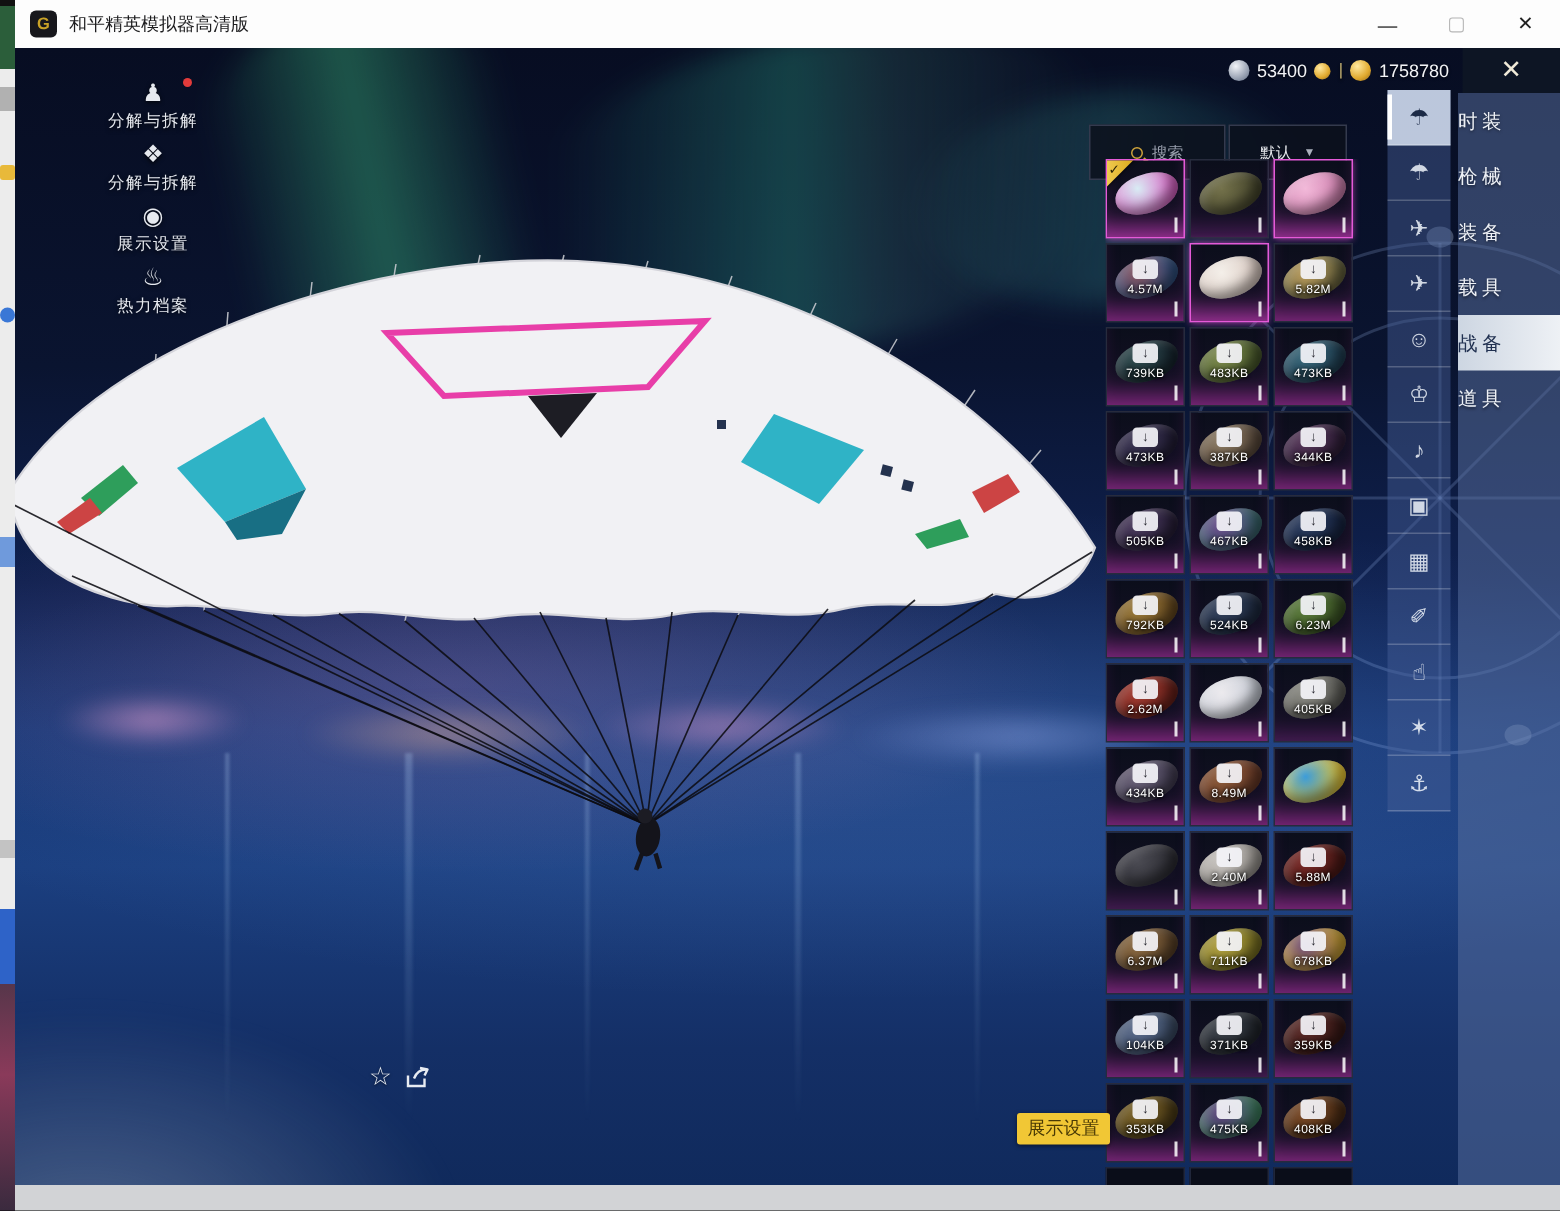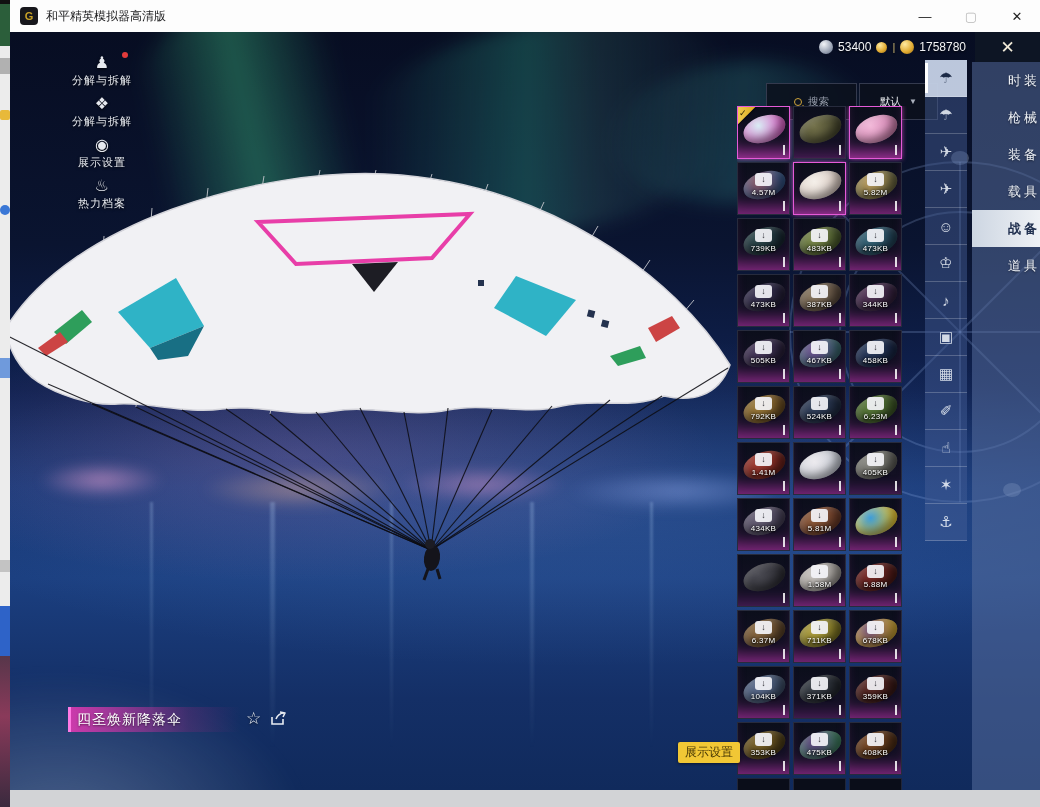--- a/index.html
+++ b/index.html
@@ -68,21 +68,21 @@
 
   #close-tab { position:absolute; right:0; top:0; width:65px; height:30px; background:#0d1524;
     z-index:8; display:flex; align-items:center; justify-content:center; cursor:pointer; }
   #close-x { color:#f0ead8; font-size:17px; }
 
   
   #panel-header { position:absolute; left:726px; top:26px; width:172px; height:23px; z-index:6;
     background:rgba(28,32,46,.88); display:flex; align-items:center; padding:0 8px;
     color:#e8e9ee; font-size:11.5px; }
   #panel-pin { margin-left:6px; font-size:9px; opacity:.7; }
-  #search-row { position:absolute; left:756px; top:51px; width:172px; height:37px; z-index:6;
+  #search-row { position:absolute; left:716px; top:51px; width:172px; height:37px; z-index:6;
     display:flex; gap:2px; }
   #search-box { flex:1.15; background:rgba(12,16,28,.85); border:1px solid #343a4e;
     display:flex; align-items:center; justify-content:center; gap:6px; cursor:text; }
   #search-lens { width:8px; height:8px; border:1.5px solid #cfa43b; border-radius:50%; position:relative; }
   #search-lens::after { content:""; position:absolute; left:7px; top:7px; width:4px; height:1.5px;
     background:#cfa43b; transform:rotate(40deg); }
   #search-ph { color:#9aa0ae; font-size:10.5px; }
   #sort-box { flex:1; background:rgba(12,16,28,.85); border:1px solid #343a4e;
     display:flex; align-items:center; justify-content:center; gap:8px; cursor:pointer;
     color:#e4e6ea; font-size:10.5px; }
@@ -122,25 +122,25 @@
   .strip-item { flex:0 0 37px; display:flex; align-items:center; justify-content:center;
     border-bottom:1px solid rgba(255,255,255,.22); color:rgba(240,244,250,.85); font-size:15px;
     cursor:pointer; position:relative; }
   .strip-item.sel { background:rgba(196,208,228,.95); color:#1c2a46; }
   .strip-item.sel::before { content:""; position:absolute; left:0; top:3px; bottom:3px;
     width:3px; background:#fff; }
 
   
   #tabs-col { position:absolute; left:962px; top:30px; width:68px; height:728px; z-index:6;
     background:rgba(88,112,160,.52); }
-  .tab { height:37px; display:flex; align-items:center; justify-content:flex-end;
+  .tab { height:37px; display:flex; align-items:center; justify-content:flex-start;
     color:#eef1f6; font-size:13px; letter-spacing:3px; cursor:pointer;
     text-shadow:0 1px 2px rgba(0,0,0,.5); }
   .tab.sel { background:linear-gradient(90deg,#cdd6e2,#eef1f5); color:#203050;
-    text-shadow:none; font-weight:bold; }
+    text-shadow:none; font-weight:normal; }
 
   
   #name-bar { position:absolute; left:58px; top:675px; width:172px; height:25px; z-index:6;
     background:linear-gradient(90deg, rgba(216,58,176,.95), rgba(120,40,120,.35) 70%, rgba(90,30,90,0));
     display:flex; align-items:center; padding-left:9px; }
   #name-bar::before { content:""; position:absolute; left:0; top:0; bottom:0; width:3px;
     background:#ff7ae4; }
   #item-name { color:#fff; font-size:14px; letter-spacing:1px; text-shadow:0 1px 2px rgba(0,0,0,.6); }
   #fav-star { position:absolute; left:236px; top:676px; color:#e8ecf2; font-size:17px; z-index:6;
     cursor:pointer; text-shadow:0 1px 2px rgba(0,0,0,.7); }
@@ -446,21 +446,21 @@
         <div class="dl">
       <div class="dl-ic">↓</div>
       <div class="dl-size">6.23M</div>
         </div>
         <i class="tick"></i>
       </div>
       <div class="cell glow">
         <div class="blob" style="background:radial-gradient(circle at 38% 32%, #a53d33, #661f19 78%);"></div>
         <div class="dl">
       <div class="dl-ic">↓</div>
-      <div class="dl-size">1.41M</div>
+      <div class="dl-size">2.62M</div>
         </div>
         <i class="tick"></i>
       </div>
       <div class="cell glow">
         <div class="blob" style="background:radial-gradient(circle at 38% 32%, #eceaee, #c6cbd5 78%);"></div>
         <i class="tick"></i>
       </div>
       <div class="cell dim">
         <div class="blob" style="background:radial-gradient(circle at 38% 32%, #8d8d86, #595954 78%);"></div>
         <div class="dl">
@@ -474,37 +474,37 @@
         <div class="dl">
       <div class="dl-ic">↓</div>
       <div class="dl-size">434KB</div>
         </div>
         <i class="tick"></i>
       </div>
       <div class="cell glow">
         <div class="blob" style="background:radial-gradient(circle at 38% 32%, #8d5c3b, #673826 78%);"></div>
         <div class="dl">
       <div class="dl-ic">↓</div>
-      <div class="dl-size">5.81M</div>
+      <div class="dl-size">8.49M</div>
         </div>
         <i class="tick"></i>
       </div>
       <div class="cell glow">
         <div class="blob" style="background:radial-gradient(circle at 38% 32%, #3b9cda, #ecc832 78%);"></div>
         <i class="tick"></i>
       </div>
       <div class="cell dim">
         <div class="blob" style="background:radial-gradient(circle at 38% 32%, #4b4b53, #2c2c33 78%);"></div>
         <i class="tick"></i>
       </div>
       <div class="cell glow">
         <div class="blob" style="background:radial-gradient(circle at 38% 32%, #cac6c2, #95918c 78%);"></div>
         <div class="dl">
       <div class="dl-ic">↓</div>
-      <div class="dl-size">1.58M</div>
+      <div class="dl-size">2.40M</div>
         </div>
         <i class="tick"></i>
       </div>
       <div class="cell glow">
         <div class="blob" style="background:radial-gradient(circle at 38% 32%, #7c2b28, #471715 78%);"></div>
         <div class="dl">
       <div class="dl-ic">↓</div>
       <div class="dl-size">5.88M</div>
         </div>
         <i class="tick"></i>
@@ -640,23 +640,20 @@
         <span>载具</span>
       </div>
       <div class="tab sel">
         <span>战备</span>
       </div>
       <div class="tab">
         <span>道具</span>
       </div>
     </div>
 
-  <div id="name-bar">
-    <span id="item-name">四圣焕新降落伞</span>
-  </div>
   <div id="fav-star">☆</div>
   <svg id="share-ic" width="18" height="15">
     <g stroke="#e8ecf2" stroke-width="1.6" fill="none">
       <path d="M2,6 L2,13 L13,13 L13,8"></path>
       <path d="M6,8 C8,3 11,2 14,2"></path>
       <path d="M10,1 L15,2 L13,6" stroke-linejoin="round"></path>
     </g>
   </svg>
   <div id="save-btn">展示设置</div>
 </div>

